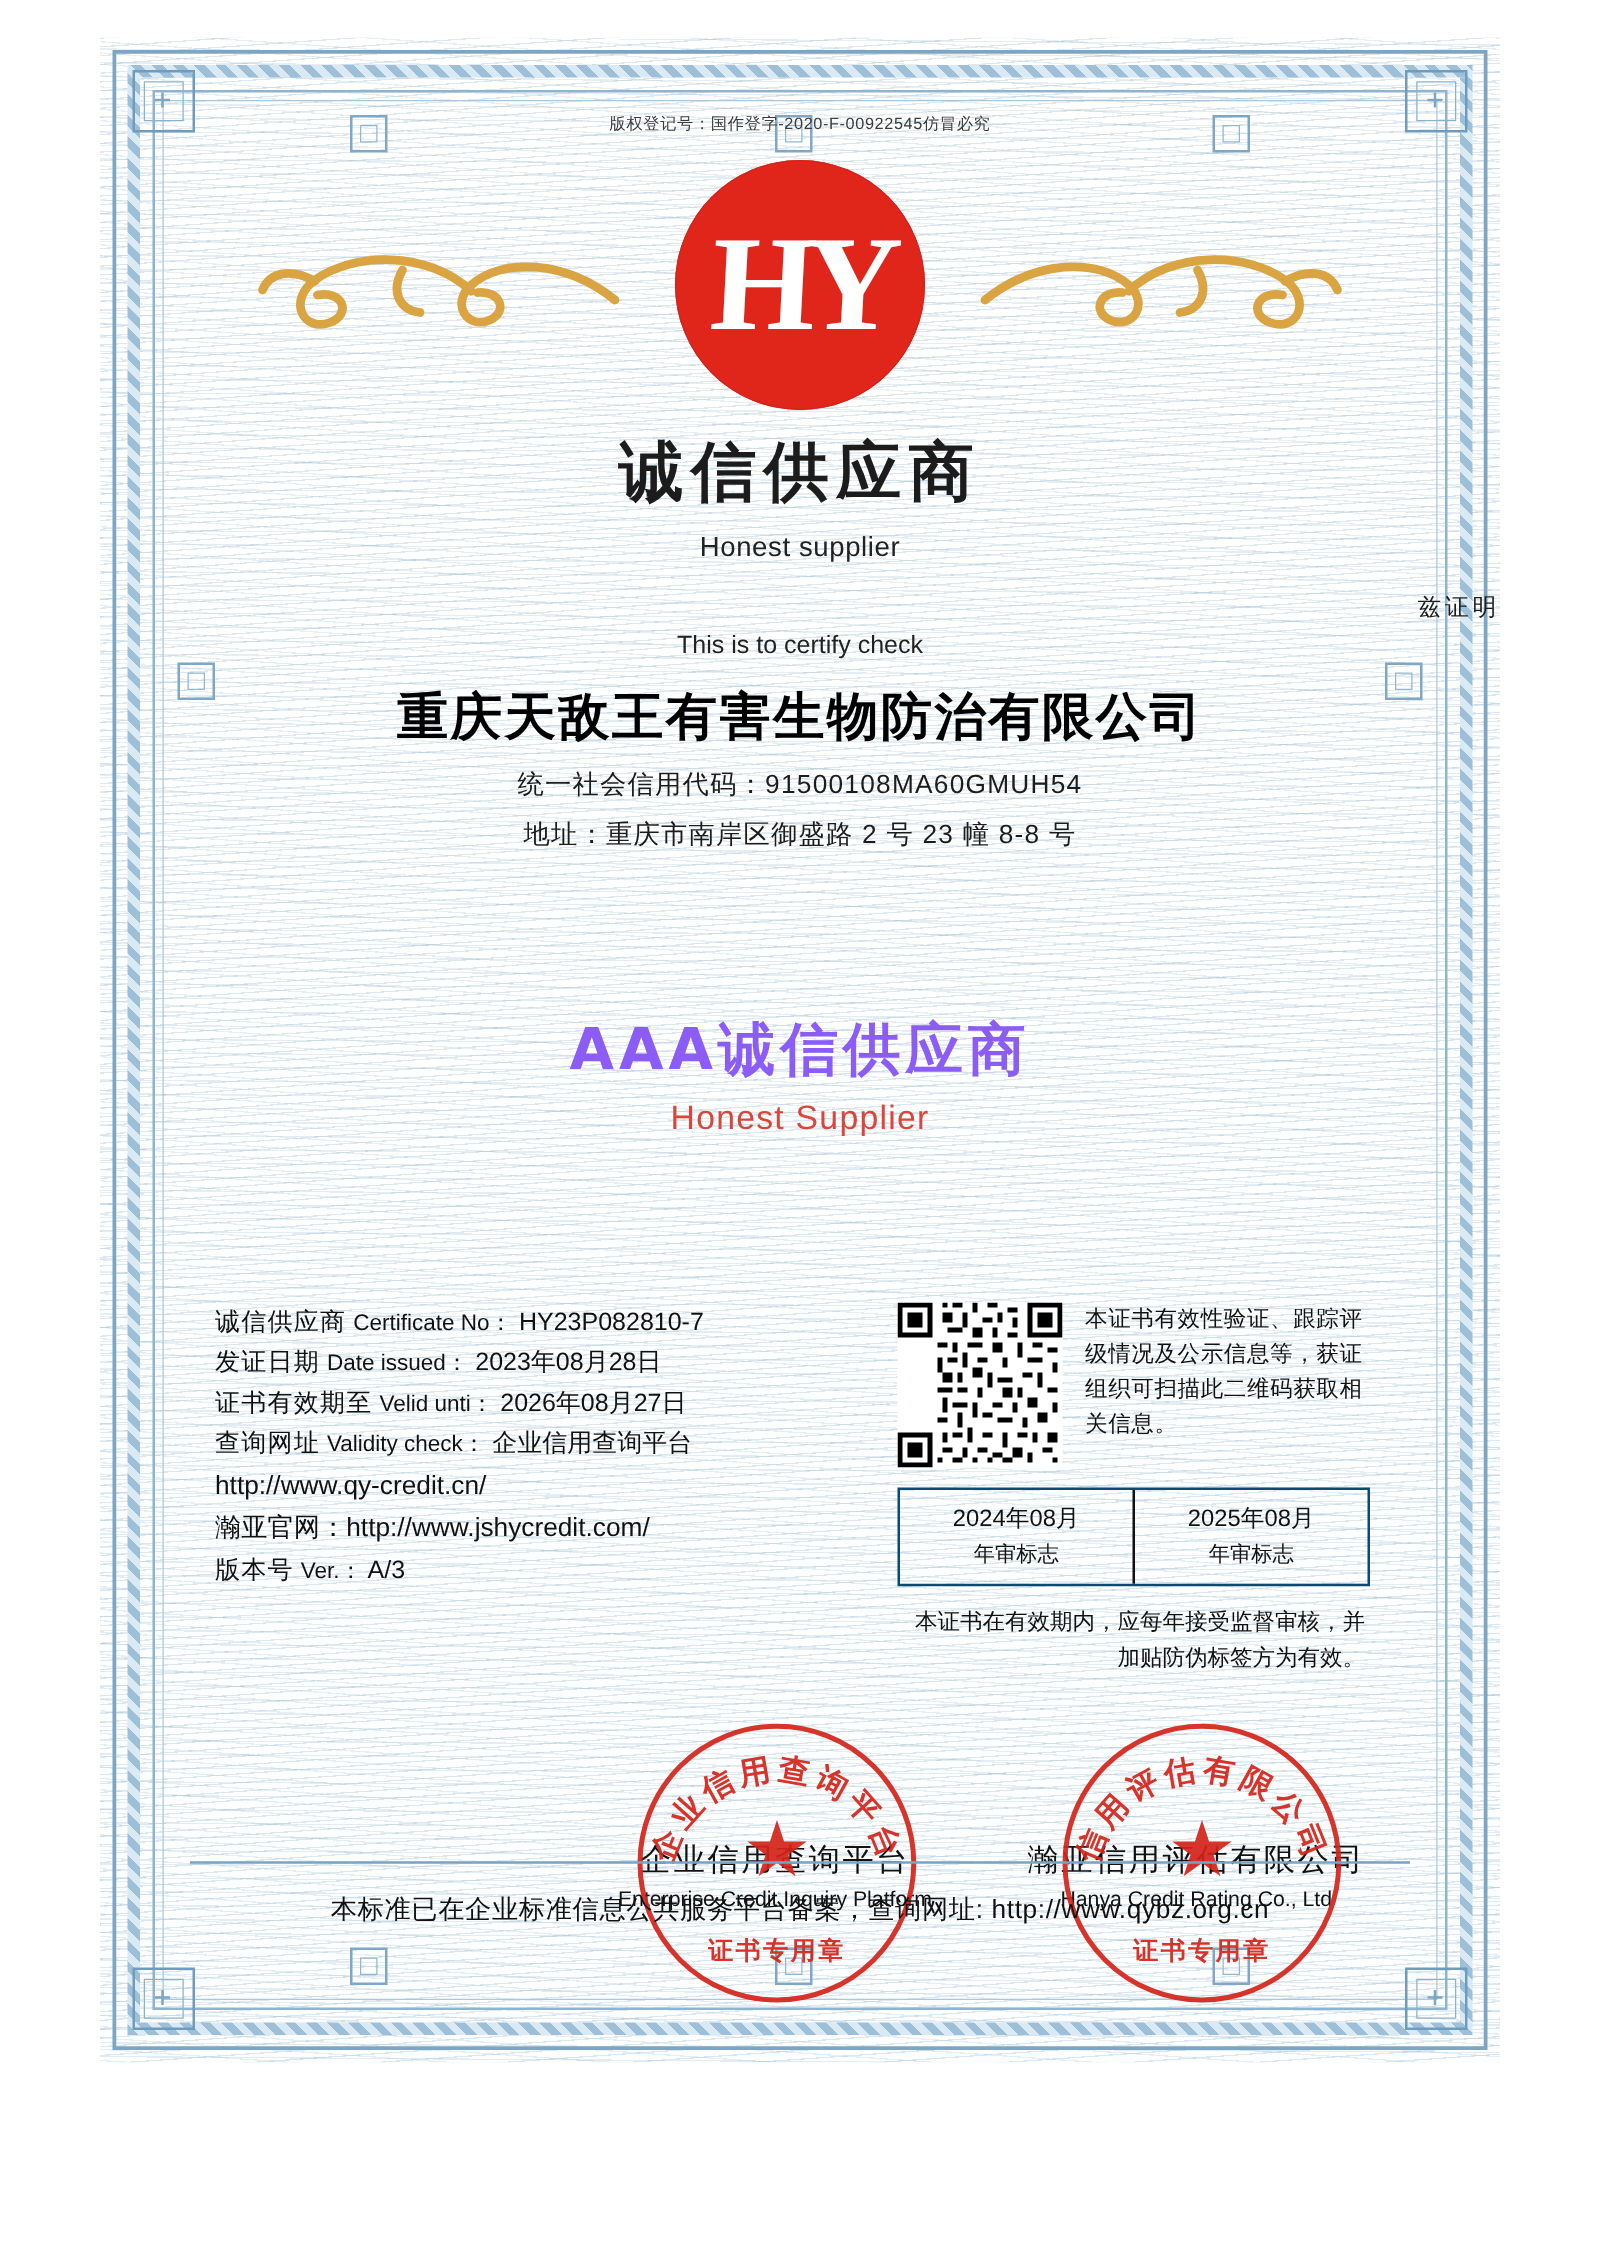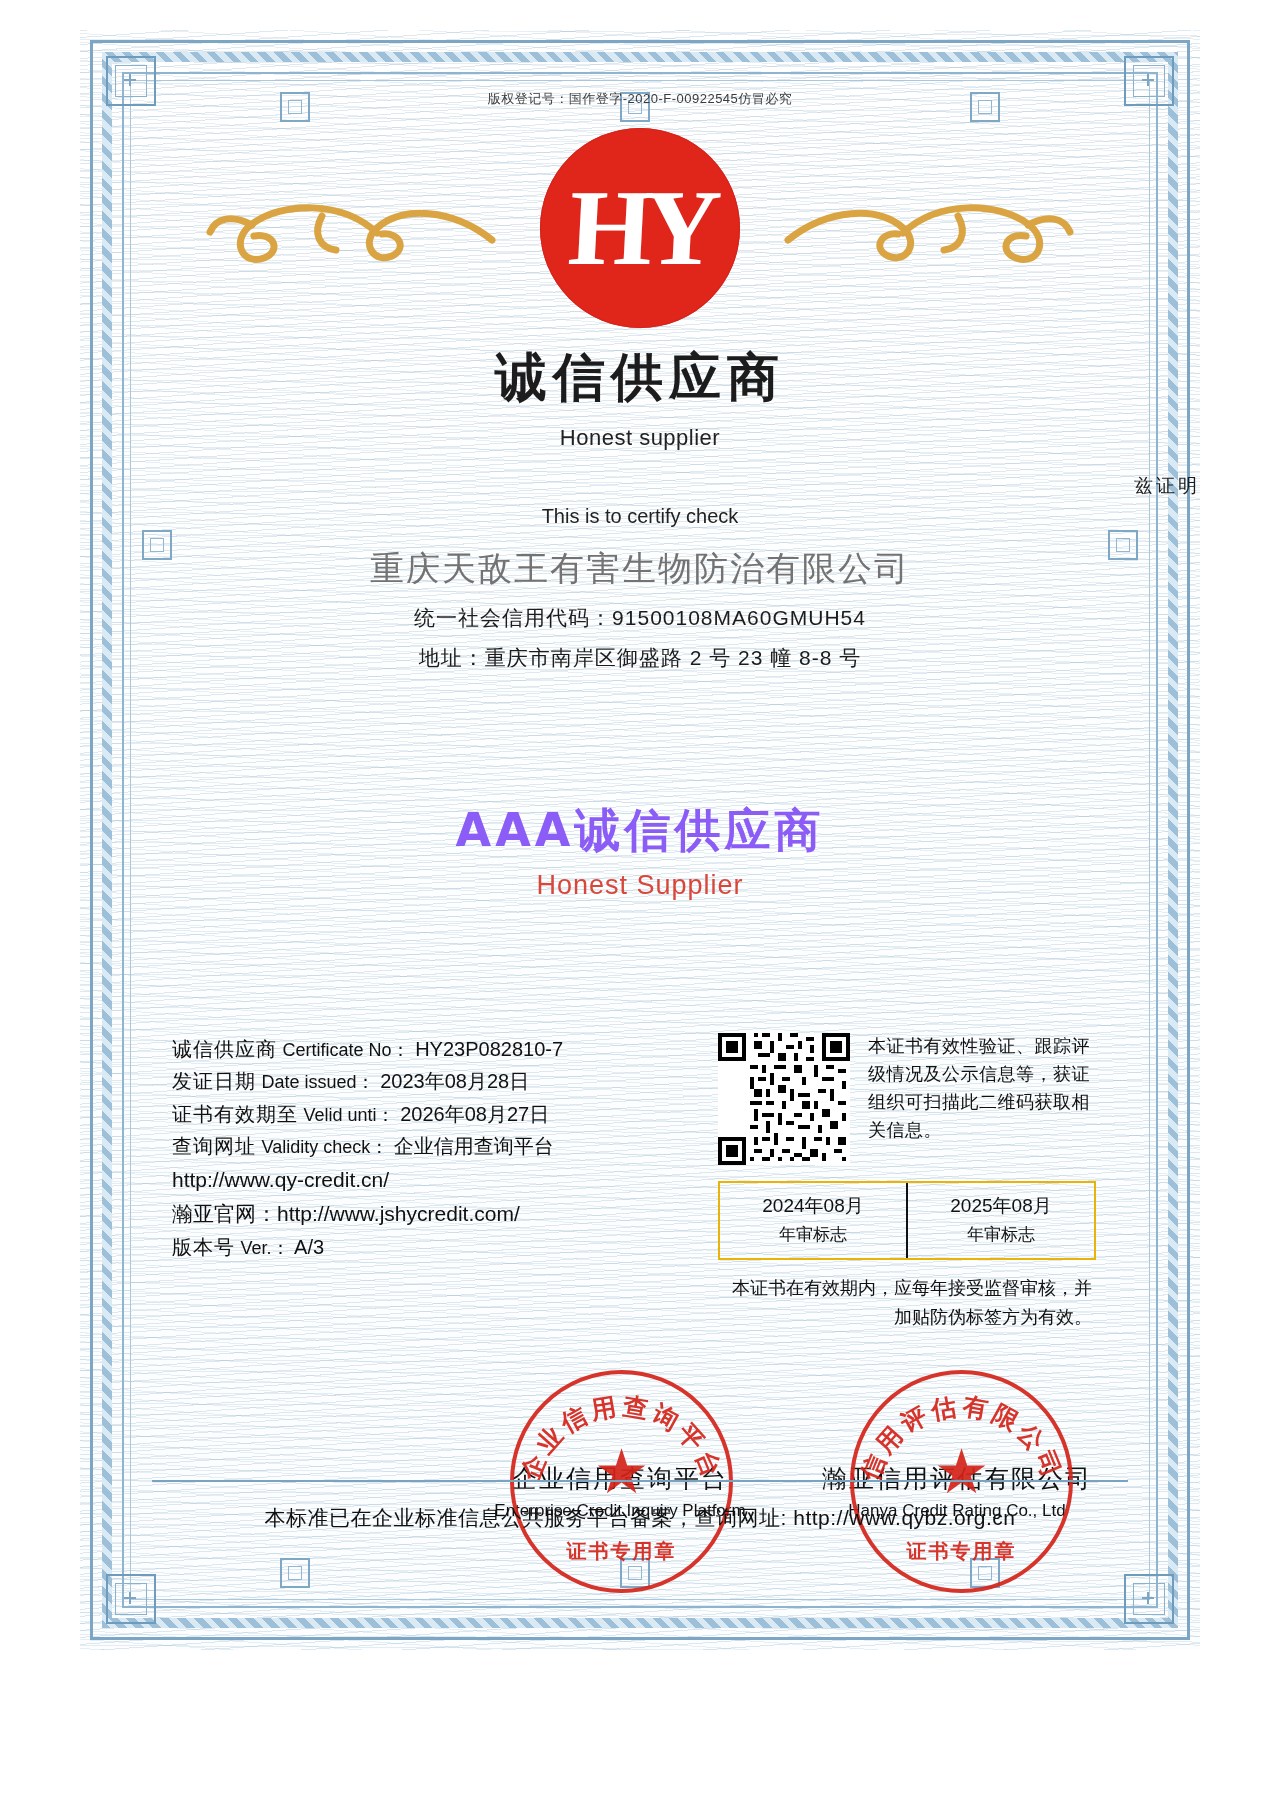--- a/index.html
+++ b/index.html
@@ -116,21 +116,21 @@
   .title-en{
     text-align:center;font-size:22px;color:#222;margin-top:12px;letter-spacing:0.5px;
   }
   .certify-cn{
     text-align:right;font-size:19px;color:#1c1c1c;margin-top:22px;letter-spacing:3px;
   }
   .certify-en{
     text-align:center;font-size:20px;color:#222;margin-top:6px;
   }
   .company{
-    text-align:center;font-size:34px;color:#737373;font-weight:normal;
+    text-align:center;font-size:41px;color:#000000;font-weight:bold;
     letter-spacing:2px;margin-top:18px;
     font-family:"DejaVu Sans", sans-serif;
   }
   .credit-code,.address{
     text-align:center;font-size:21px;color:#1c1c1c;margin-top:12px;letter-spacing:1px;
   }
 
   .award{
     text-align:center;margin-top:128px;
   }
@@ -157,21 +157,21 @@
   .qr-row{display:flex;gap:18px;align-items:flex-start;}
   .qr{
     width:132px;height:132px;flex:0 0 132px;
     background:#fff;
     image-rendering:pixelated;
   }
   .qr-note{
     font-size:18px;color:#111;line-height:1.55;letter-spacing:0.5px;
   }
   .stamp-boxes{
-    display:flex;gap:0;margin-top:16px;border:2px solid #eab308;width:374px;
+    display:flex;gap:0;margin-top:16px;border:2px solid #0c4a6e;width:374px;
   }
   .stamp-box{
     flex:1;padding:10px 4px 12px 4px;text-align:center;font-size:19px;color:#111;
   }
   .stamp-box + .stamp-box{border-left:2px solid #111;}
   .stamp-box .sb-sub{font-size:17px;margin-top:4px;}
   .right-note{
     margin-top:14px;font-size:18px;color:#111;line-height:1.6;text-align:right;width:374px;
   }
 

